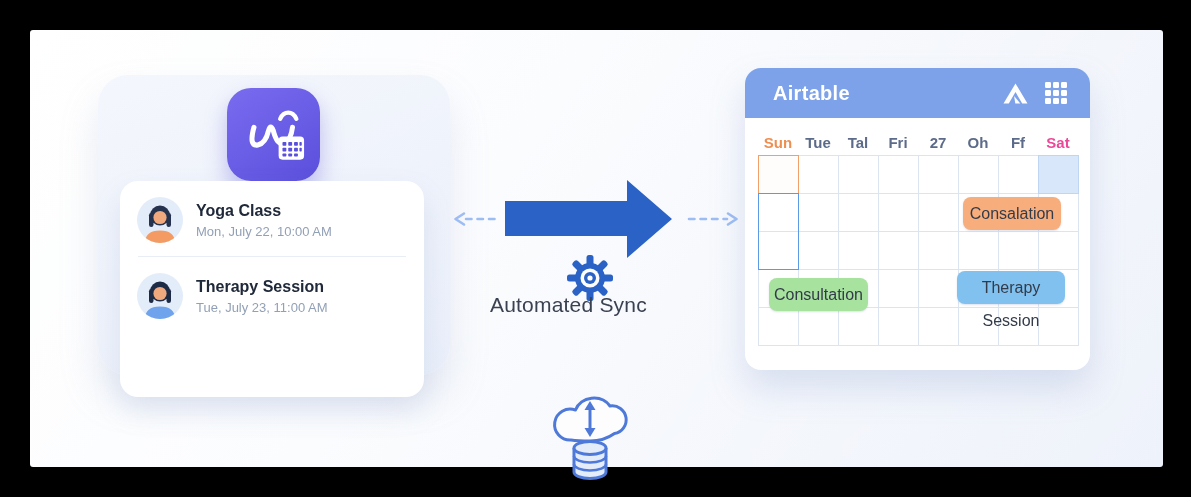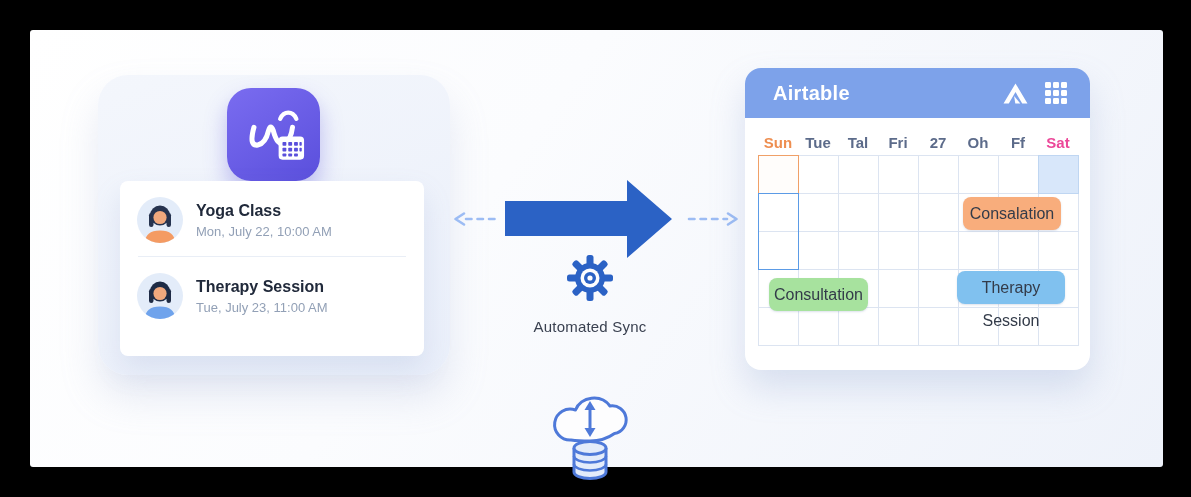--- a/index.html
+++ b/index.html
@@ -27,41 +27,41 @@
   }
   .app-icon {
     position: absolute; left: 197px; top: 58px;
     width: 93px; height: 93px; border-radius: 24px;
     background: linear-gradient(145deg, #7a6cf0, #5a4fdc);
     box-shadow: 0 12px 22px rgba(90,79,220,0.35);
     display: flex; align-items: center; justify-content: center;
   }
   .booking-card {
     position: absolute; left: 90px; top: 151px;
-    width: 304px; height: 175px;
-    background: #fff; border-radius: 8px;
+    width: 304px; height: 216px;
+    background: #fff; border-radius: 18px;
     box-shadow: 0 14px 28px rgba(130,150,200,0.18);
   }
   .booking-item { display: flex; align-items: center; gap: 13px; padding: 16px 14px 13px 17px; }
   .booking-divider { height: 1px; background: #E9EEF6; margin: 0 18px; }
   .avatar {
     width: 46px; height: 46px; border-radius: 50%;
     background: #E3ECF9; overflow: hidden; flex: none;
   }
   .booking-title { font-size: 16px; font-weight: 700; color: #20293A; margin-bottom: 4px; }
   .booking-time { font-size: 13px; color: #92A0B6; }
 
   
   .dashed-left  { position: absolute; left: 422px; top: 181px; }
   .big-arrow    { position: absolute; left: 475px; top: 150px; }
   .dashed-right { position: absolute; left: 657px; top: 181px; }
   .gear { position: absolute; left: 536px; top: 224px; }
   .sync-label {
-    position: absolute; left: 460px; top: 288px; width: 200px;
-    text-align: center; font-size: 15px; color: #3A4150; letter-spacing: 0.2px;
+    position: absolute; left: 460px; top: 263px; width: 200px;
+    font-size: 21px; color: #3A4150; letter-spacing: 0.2px;
   }
   .cloud-db { position: absolute; left: 514px; top: 346px; }
 
   
   .airtable-card {
     position: absolute; left: 715px; top: 38px;
     width: 345px; height: 302px;
     background: #fff; border-radius: 16px;
     box-shadow: 0 18px 34px rgba(140,160,210,0.28);
   }

